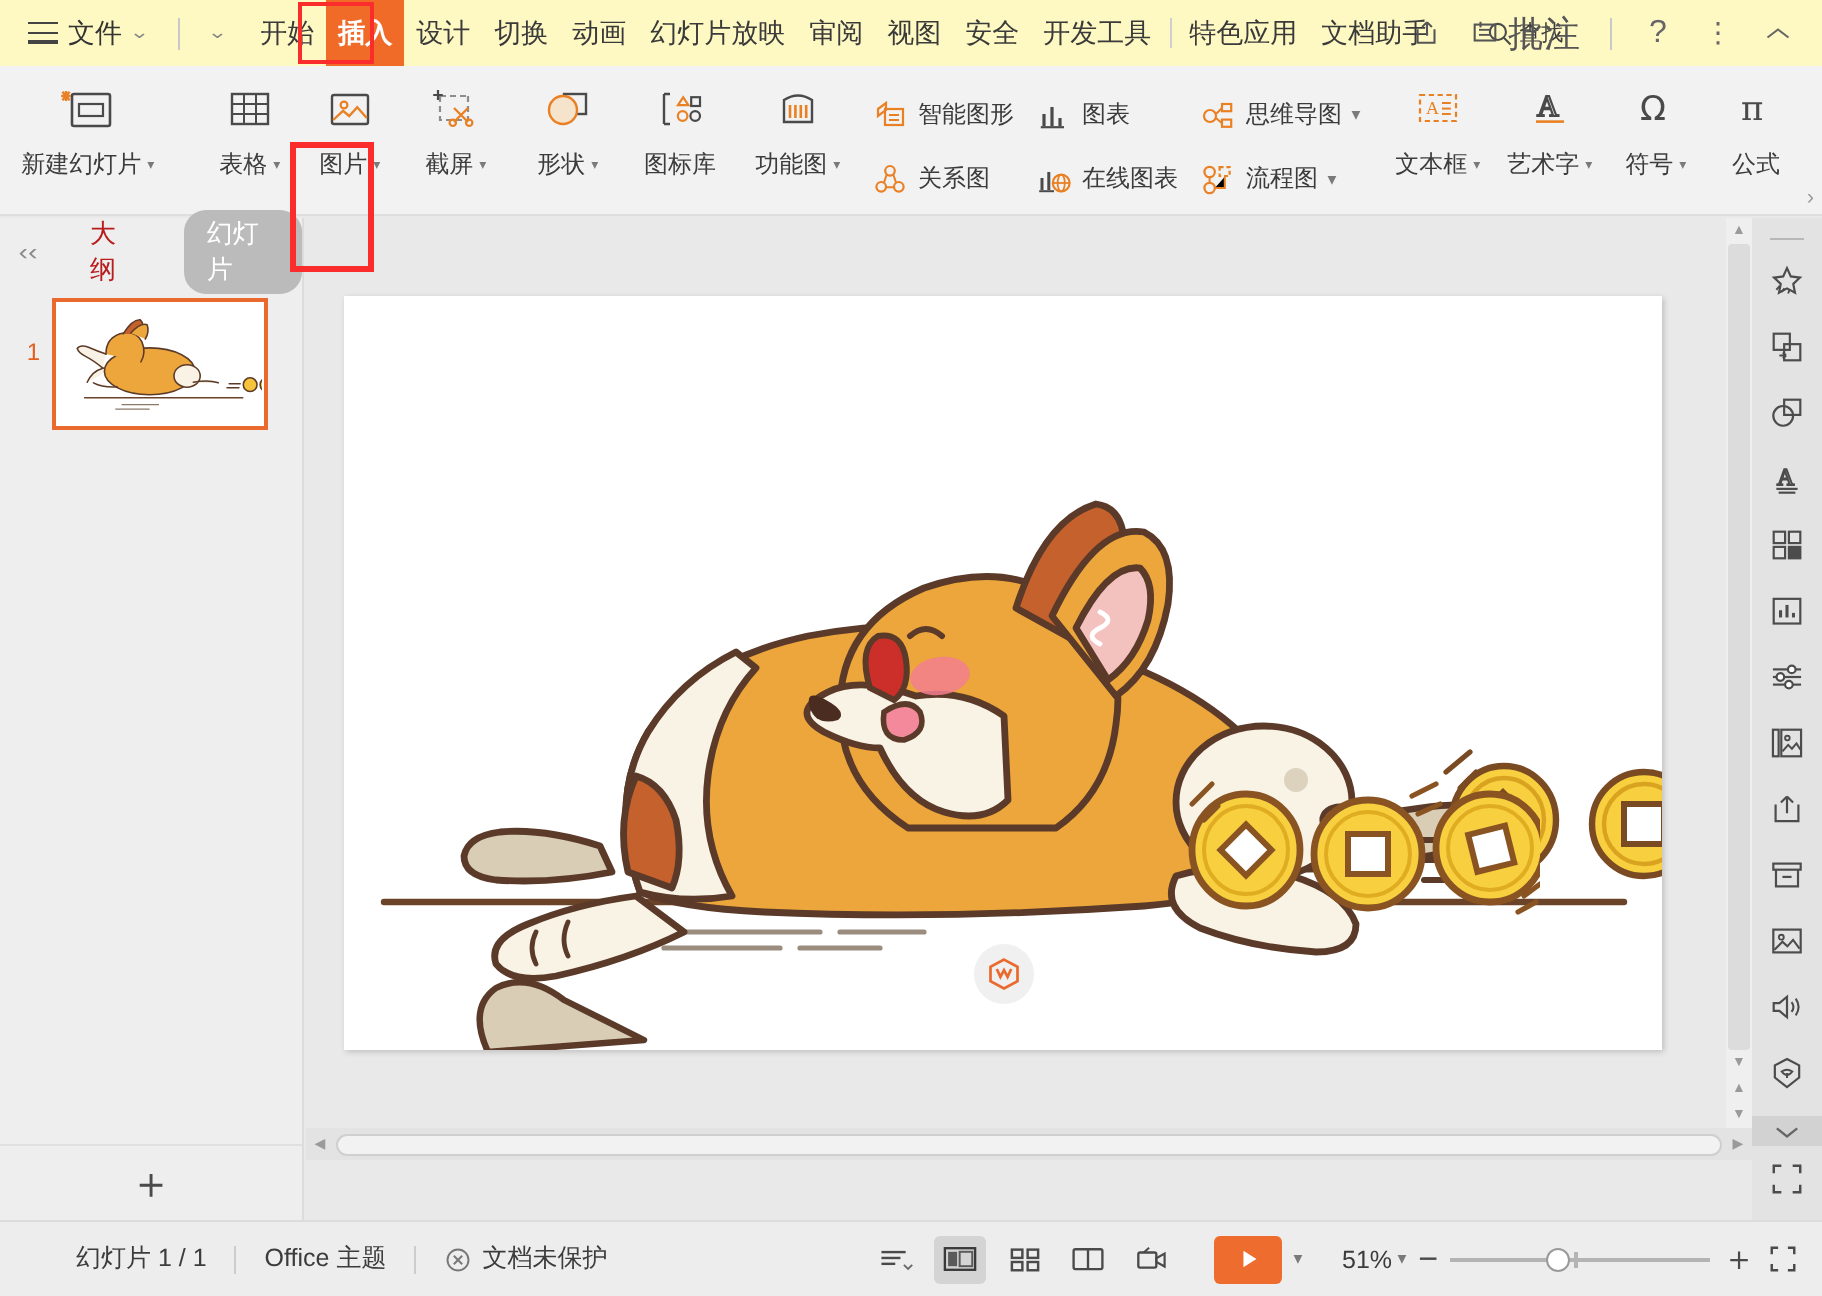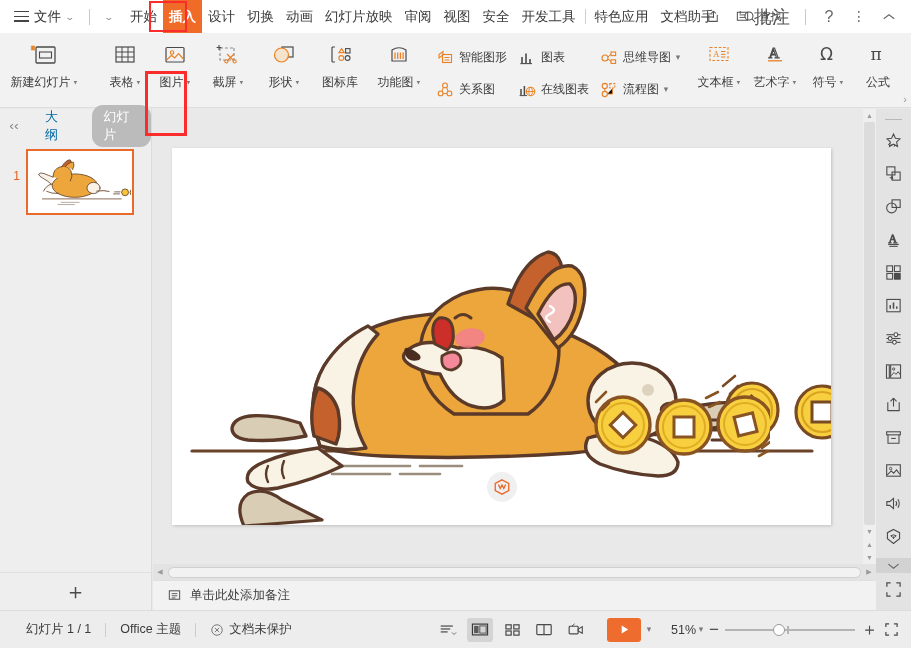--- a/index.html
+++ b/index.html
@@ -8,21 +8,21 @@
     font-family: "Liberation Sans", "DejaVu Sans", sans-serif;
     background: #e9e9e9;
     overflow: hidden;
     -webkit-font-smoothing: antialiased;
   }
   #app { position: relative; width: 911px; height: 648px; }
 
   
   .titlebar {
     position: absolute; left: 0; top: 0; width: 911px; height: 33px;
-    background: #ffffff;
+    background: #fef9c3;
     display: flex; align-items: center;
   }
   .file-menu { display: flex; align-items: center; gap: 5px; padding: 0 8px 0 14px; height: 33px; }
   .hamburger { display: inline-block; width: 15px; height: 11px; position: relative; }
   .hamburger i { position: absolute; left: 0; width: 15px; height: 1.4px; background: #444; }
   .hamburger i:nth-child(1){ top: 0; }
   .hamburger i:nth-child(2){ top: 4.6px; }
   .hamburger i:nth-child(3){ top: 9.2px; }
   .file-label { font-size: 13.5px; color: #333; }
   .caret { font-size: 9px; color: #888; transform: scaleX(1.35); display:inline-block; }
@@ -74,21 +74,21 @@
   .tri { font-size: 8px; color: #7a7a7a; transform: scale(1.1); }
   .ribbon-more { position:absolute; right: 4px; top: 60px; font-size: 11px; color: #999; }
 
   
   .leftpanel {
     position: absolute; left: 0; top: 109px; width: 152px; bottom: 38px;
     background: #eeeeee; border-right: 1px solid #dcdcdc;
   }
   .lp-head { height: 34px; display: flex; align-items: center; gap: 12px; padding-left: 6px; }
   .collapse { font-size: 12px; color: #8a8a8a; padding: 0 4px; transform: scaleX(1.2);}
-  .lp-tab { font-size: 13px; color: #0369a1; padding: 3px 11px; border-radius: 11px; }
+  .lp-tab { font-size: 13px; color: #b91c1c; padding: 3px 11px; border-radius: 11px; }
   .lp-tab.sel { background: #bbbbbb; color: #fff; }
   .slide-row { display: flex; align-items: flex-start; padding: 6px 8px 0 4px; }
   .slide-num { width: 16px; text-align: right; font-size: 12px; color: #e4601f; padding-top: 20px; }
   .thumb {
     width: 108px; height: 66px; background: #fff;
     border: 2.5px solid #ea6a2d; margin-left: 6px; position: relative; overflow: hidden;
   }
   .lp-foot { position: absolute; left: 0; right: 0; bottom: 0; height: 38px; display:flex; align-items:center; justify-content:center; border-top: 1px solid #e0e0e0;}
   .plus { font-size: 22px; color: #4a4a4a; font-weight: 300;}
 
@@ -130,21 +130,21 @@
   .rb-divider { width: 17px; height: 1px; background: #b8b8b8; margin: 4px 0 8px 0; }
   .rb-item { width: 30px; height: 30px; display:flex; align-items:center; justify-content:center; margin-bottom: 7px; color: #4c4c4c;}
   .rb-more { width: 35px; height: 17px; background: #d2d2d2; display:flex; align-items:center; justify-content:center; color:#666; font-size:9px; margin-top: 2px;}
 
   
   .statusbar {
     position: absolute; left: 0; bottom: 0; width: 911px; height: 38px;
     background: #ededed; border-top: 1px solid #dcdcdc;
     display: flex; align-items: center;
   }
-  .sb-left { display: flex; align-items: center; padding-left: 26px; gap: 0; font-size: 12.5px; color: #3c3c3c; }
+  .sb-left { display: flex; align-items: center; padding-left: 26px; gap: 0; font-size: 12.5px; color: #3c3c3c; margin-left: 12px; }
   .sb-item { padding: 0 14px; white-space: nowrap; display:flex; align-items:center; gap:5px;}
   .sb-sep { width: 1px; height: 14px; background: #cdcdcd; }
   .sb-right { margin-left: auto; display: flex; align-items: center; gap: 6px; padding-right: 12px; }
   .view-btn { width: 26px; height: 24px; display:flex; align-items:center; justify-content:center; color:#4a4a4a;}
   .view-btn.sel { background: #d4d4d4; border-radius: 3px; }
   .play-btn { width: 34px; height: 24px; background: #ee6c2d; border-radius: 3px; display:flex; align-items:center; justify-content:center;}
   .zoom-pct { font-size: 12.5px; color: #3c3c3c; display:flex; align-items:center; gap:3px; }
   .zoom-slider { position: relative; width: 130px; height: 16px; display:flex; align-items:center;}
   .zs-line { position:absolute; left:0; right:0; top: 7.5px; height: 1.5px; background: #b4b4b4;}
   .zs-mid { position:absolute; left: 62px; top: 4px; width: 1.5px; height: 8px; background: #b4b4b4;}
@@ -651,29 +651,20 @@
       <div class="btn" style="position:absolute;bottom:0;left:0;right:0;">▼</div>
     </div>
   </div>
 
   <div class="hscrollwrap">
     <span class="hs-arrow">◀</span>
     <div class="hs-track"></div>
     <span class="hs-arrow">▶</span>
   </div>
 
-  <div class="notespane">
-    <svg width="15" height="15" viewBox="0 0 16 16">
-      <rect x="2.5" y="3" width="11" height="9" fill="none" stroke="#555" stroke-width="1.1"></rect>
-      <line x1="5" y1="6" x2="11" y2="6" stroke="#555" stroke-width="1"></line>
-      <line x1="5" y1="8.3" x2="11" y2="8.3" stroke="#555" stroke-width="1"></line>
-      <line x1="5" y1="10.6" x2="9" y2="10.6" stroke="#555" stroke-width="1"></line>
-    </svg>
-    <span>单击此处添加备注</span>
-  </div>
 
   <div class="rightbar">
     <div class="rb-divider"></div>
 
     <div class="rb-item">
       <svg width="19" height="19" viewBox="0 0 20 20">
         <path d="M10 3.2 L12 7.6 L16.8 8.2 L13.3 11.5 L14.2 16.2 L10 13.9 L5.8 16.2 L6.7 11.5 L3.2 8.2 L8 7.6 Z" fill="none" stroke="#4c4c4c" stroke-width="1.15"></path>
         <path d="M6.2 12.6 L4.4 14.6 M8.6 13.8 L7.2 15.8 M11.4 14.4 L10.6 16.6" stroke="#4c4c4c" stroke-width="1"></path>
       </svg>
     </div>

